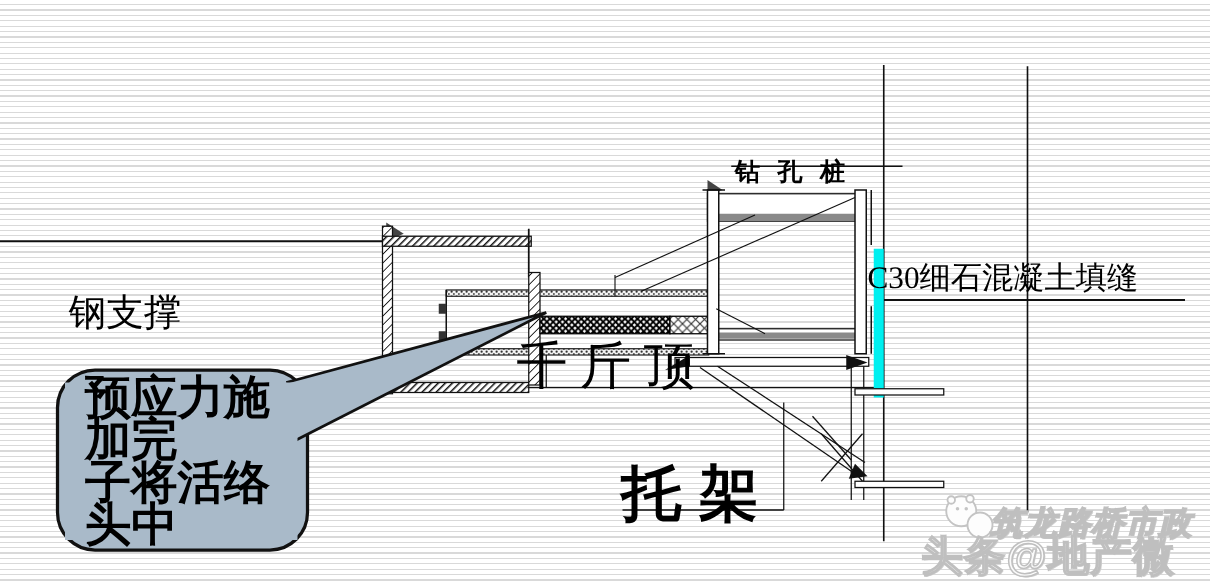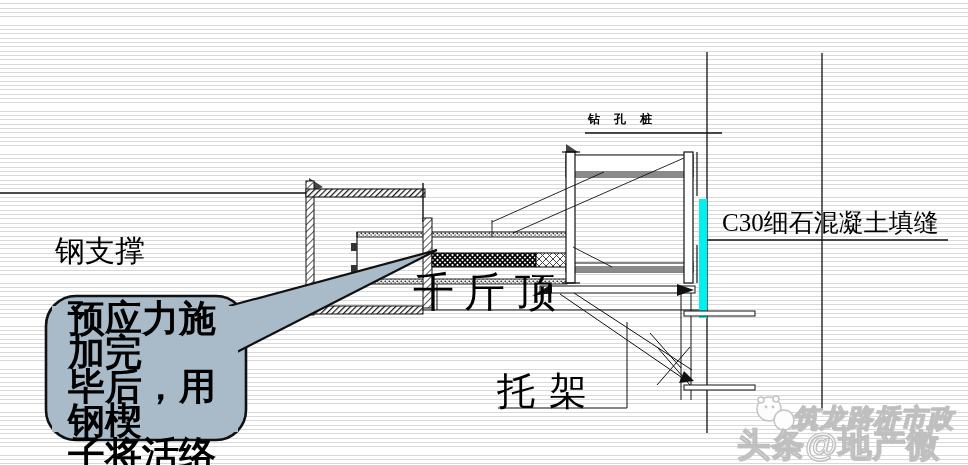--- a/index.html
+++ b/index.html
@@ -5,23 +5,23 @@
   html,body{margin:0;padding:0;background:#888;}
   .stage{
     position:relative;width:968px;height:465px;overflow:hidden;
     background:repeating-linear-gradient(to bottom,#ffffff 0px,#ffffff 3.3px,#d9d9d9 3.3px,#d9d9d9 4.3px);
     font-family:"Liberation Serif", serif;
   }
   .drawing{position:absolute;left:0;top:0;}
   .label{position:absolute;color:#000;white-space:nowrap;line-height:1;}
   .lbl-steel{left:55px;top:236px;font-size:30px;}
   .lbl-jack{left:413px;top:272px;font-size:41px;letter-spacing:10px;}
-  .lbl-bracket{left:497px;top:372px;font-size:38px;letter-spacing:14px;}
-  .lbl-pile{left:588px;top:113px;font-size:12px;font-weight:bold;letter-spacing:14px;}
-  .lbl-concrete{left:722px;top:210px;font-size:25px;}
+  .lbl-bracket{left:497px;top:372px;font-size:48px;letter-spacing:14px;font-weight:bold;}
+  .lbl-pile{left:588px;top:128px;font-size:20px;font-weight:bold;letter-spacing:14px;}
+  .lbl-concrete{left:694px;top:210px;font-size:25px;}
   .callout-text{
     position:absolute;left:68px;top:302px;width:170px;
     font-size:37px;font-weight:bold;line-height:34px;color:#000;
     font-family:Liberation Serif, serif;
   }
   .wm{position:absolute;color:#fbfbfb;-webkit-text-stroke:1.2px #bfbfbf;
       text-shadow:1px 1px 0 #cfcfcf;font-family:"Liberation Sans", sans-serif;font-weight:bold;}
   .wm-brand{left:792px;top:401px;font-size:26px;letter-spacing:1px;font-style:italic;}
   .wm-credit{left:737px;top:423px;font-size:33px;letter-spacing:1px;}
 </style>
@@ -145,19 +145,18 @@
   </svg>
 
   <div class="label lbl-steel">钢支撑</div>
   <div class="label lbl-jack">千斤顶</div>
   <div class="label lbl-bracket">托架</div>
   <div class="label lbl-pile">钻孔桩</div>
   <div class="label lbl-concrete">C30细石混凝土填缝</div>
 
   <div class="callout-text">
     <div>预应力施加完</div>
-    <div>毕后，用钢楔</div>
     <div>子将活络头中</div>
   </div>
 
   <div class="wm wm-brand">筑龙路桥市政</div>
   <div class="wm wm-credit">头条@地产微分享</div>
 </div>
 
 </body></html>

